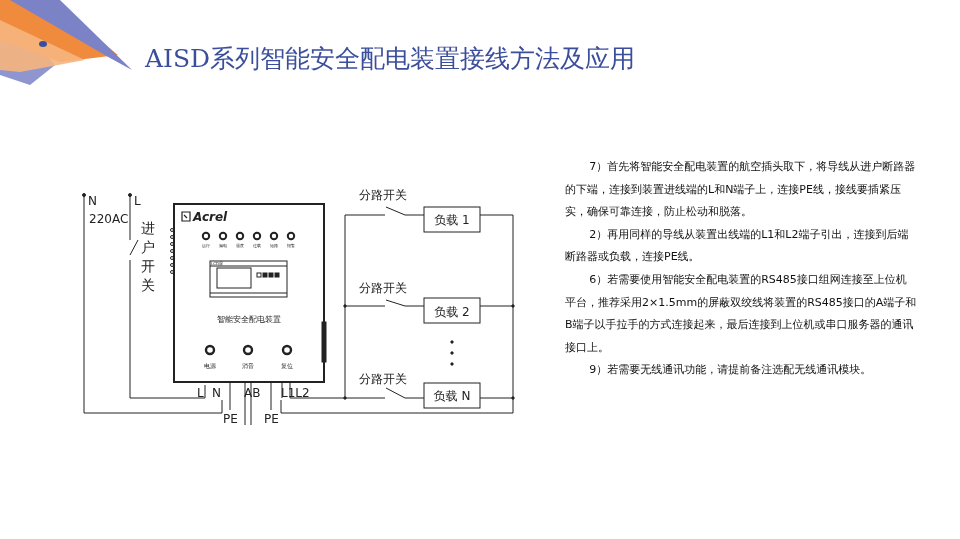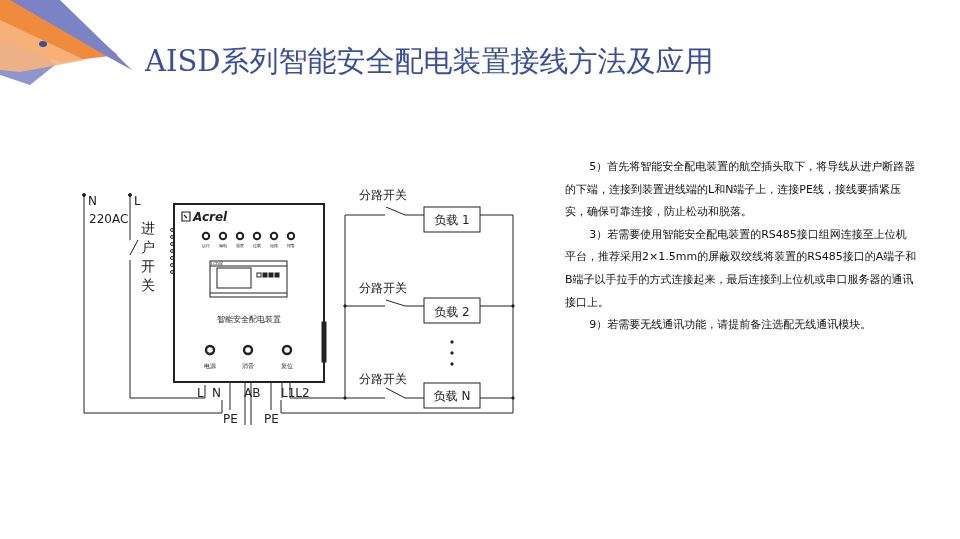--- a/index.html
+++ b/index.html
@@ -1,18 +1,18 @@
 <!DOCTYPE html>
 <html><head>
 <meta charset="utf-8">
 <style>
   html, body { margin:0; padding:0; }
   body { width:960px; height:539px; background:#ffffff; position:relative; overflow:hidden; font-family:"DejaVu Sans", sans-serif; }
   #deco { position:absolute; left:0; top:0; }
-  #title { position:absolute; left:145px; top:42px; font-family:"DejaVu Serif", serif; font-size:29px; color:#3b4e9c; letter-spacing:0px; white-space:nowrap; }
+  #title { position:absolute; left:145px; top:42px; font-family:"DejaVu Serif", serif; font-size:25px; color:#3b4e9c; letter-spacing:0px; white-space:nowrap; }
   #diagram { position:absolute; left:0; top:0; }
   #desc { position:absolute; left:565px; top:156px; width:352px; font-family:"DejaVu Sans", sans-serif; font-size:11px; line-height:22.6px; color:#111; }
   #desc p { margin:0; text-indent:2.2em; }
   svg text { font-family:"DejaVu Sans", sans-serif; fill:#222; }
 </style>
 </head>
 <body>
 
 <svg id="deco" width="160" height="110" viewBox="0 0 160 110">
   <polygon points="0,0 0,75 30,85 55,65" fill="#7b82c6" opacity="0.85"></polygon>
@@ -152,16 +152,17 @@
     <rect x="424" y="383" width="56" height="25"></rect>
     <line x1="480" y1="398" x2="513" y2="398"></line>
     <circle cx="345" cy="398" r="1.2" fill="#222"></circle>
     <circle cx="513" cy="398" r="1.2" fill="#222"></circle>
     <text x="359" y="383" font-size="12" stroke="none">分路开关</text>
     <text x="452" y="400" font-size="12" text-anchor="middle" stroke="none">负载 N</text>
   </g>
 </svg>
 
 <div id="desc">
-  <p>5）首先将智能安全配电装置的航空插头取下，将导线从进户断路器的下端，连接到装置进线端的L和N端子上，连接PE线，接线要插紧压实，确保可靠连接，防止松动和脱落。</p>
-  <p>3）若需要使用智能安全配电装置的RS485接口组网连接至上位机平台，推荐采用2×1.5mm的屏蔽双绞线将装置的RS485接口的A端子和B端子以手拉手的方式连接起来，最后连接到上位机或串口服务器的通讯接口上。</p>
+  <p>7）首先将智能安全配电装置的航空插头取下，将导线从进户断路器的下端，连接到装置进线端的L和N端子上，连接PE线，接线要插紧压实，确保可靠连接，防止松动和脱落。</p>
+  <p>2）再用同样的导线从装置出线端的L1和L2端子引出，连接到后端断路器或负载，连接PE线。</p>
+  <p>6）若需要使用智能安全配电装置的RS485接口组网连接至上位机平台，推荐采用2×1.5mm的屏蔽双绞线将装置的RS485接口的A端子和B端子以手拉手的方式连接起来，最后连接到上位机或串口服务器的通讯接口上。</p>
   <p>9）若需要无线通讯功能，请提前备注选配无线通讯模块。</p>
 </div>
 
 </body></html>

